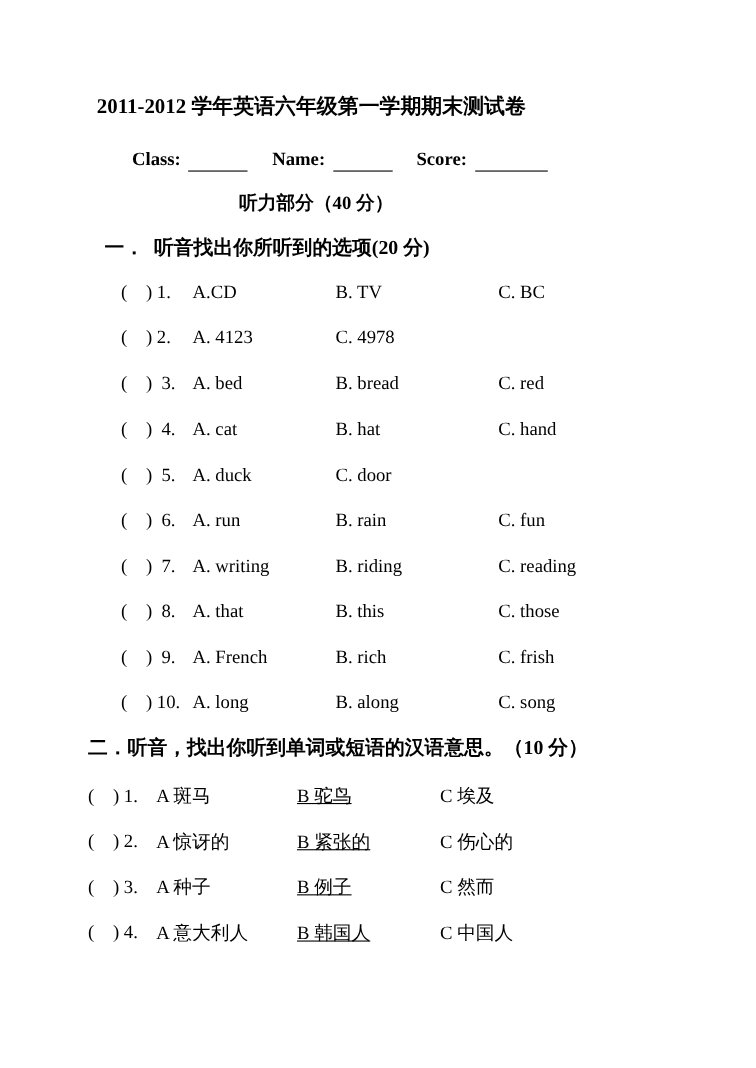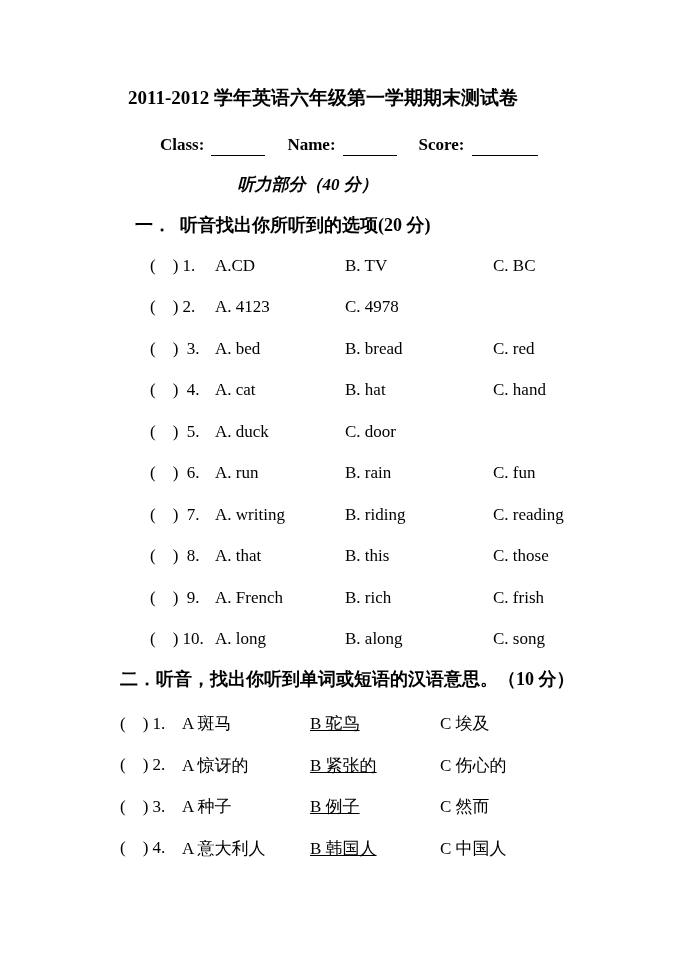--- a/index.html
+++ b/index.html
@@ -8,21 +8,21 @@
     background: #ffffff;
   }
   .page {
     position: relative;
     width: 645px;
     height: 971px;
     background: #ffffff;
     color: #000000;
     font-family: "Liberation Serif", serif;
     box-sizing: border-box;
-    padding: 86px 60px 0 120px;
+    padding: 86px 60px 0 80px;
     overflow: hidden;
   }
   .title {
     margin: 0 0 0 8px;
     font-size: 19px;
     font-weight: 700;
     line-height: 24px;
     white-space: pre;
   }
   .fields {
@@ -47,21 +47,20 @@
   }
   .field.score .blank { width: 66px; }
   .section-title {
     margin-top: 18px;
     margin-right: 90px;
     text-align: center;
     font-size: 17px;
     font-weight: 700;
     line-height: 22px;
     white-space: pre;
-    font-style: italic;
   }
   .part-heading {
     margin: 18px 0 0 15px;
     font-size: 18px;
     font-weight: 700;
     line-height: 23px;
     white-space: pre;
   }
   .part2-heading {
     margin: 8px 0 12px 0;

